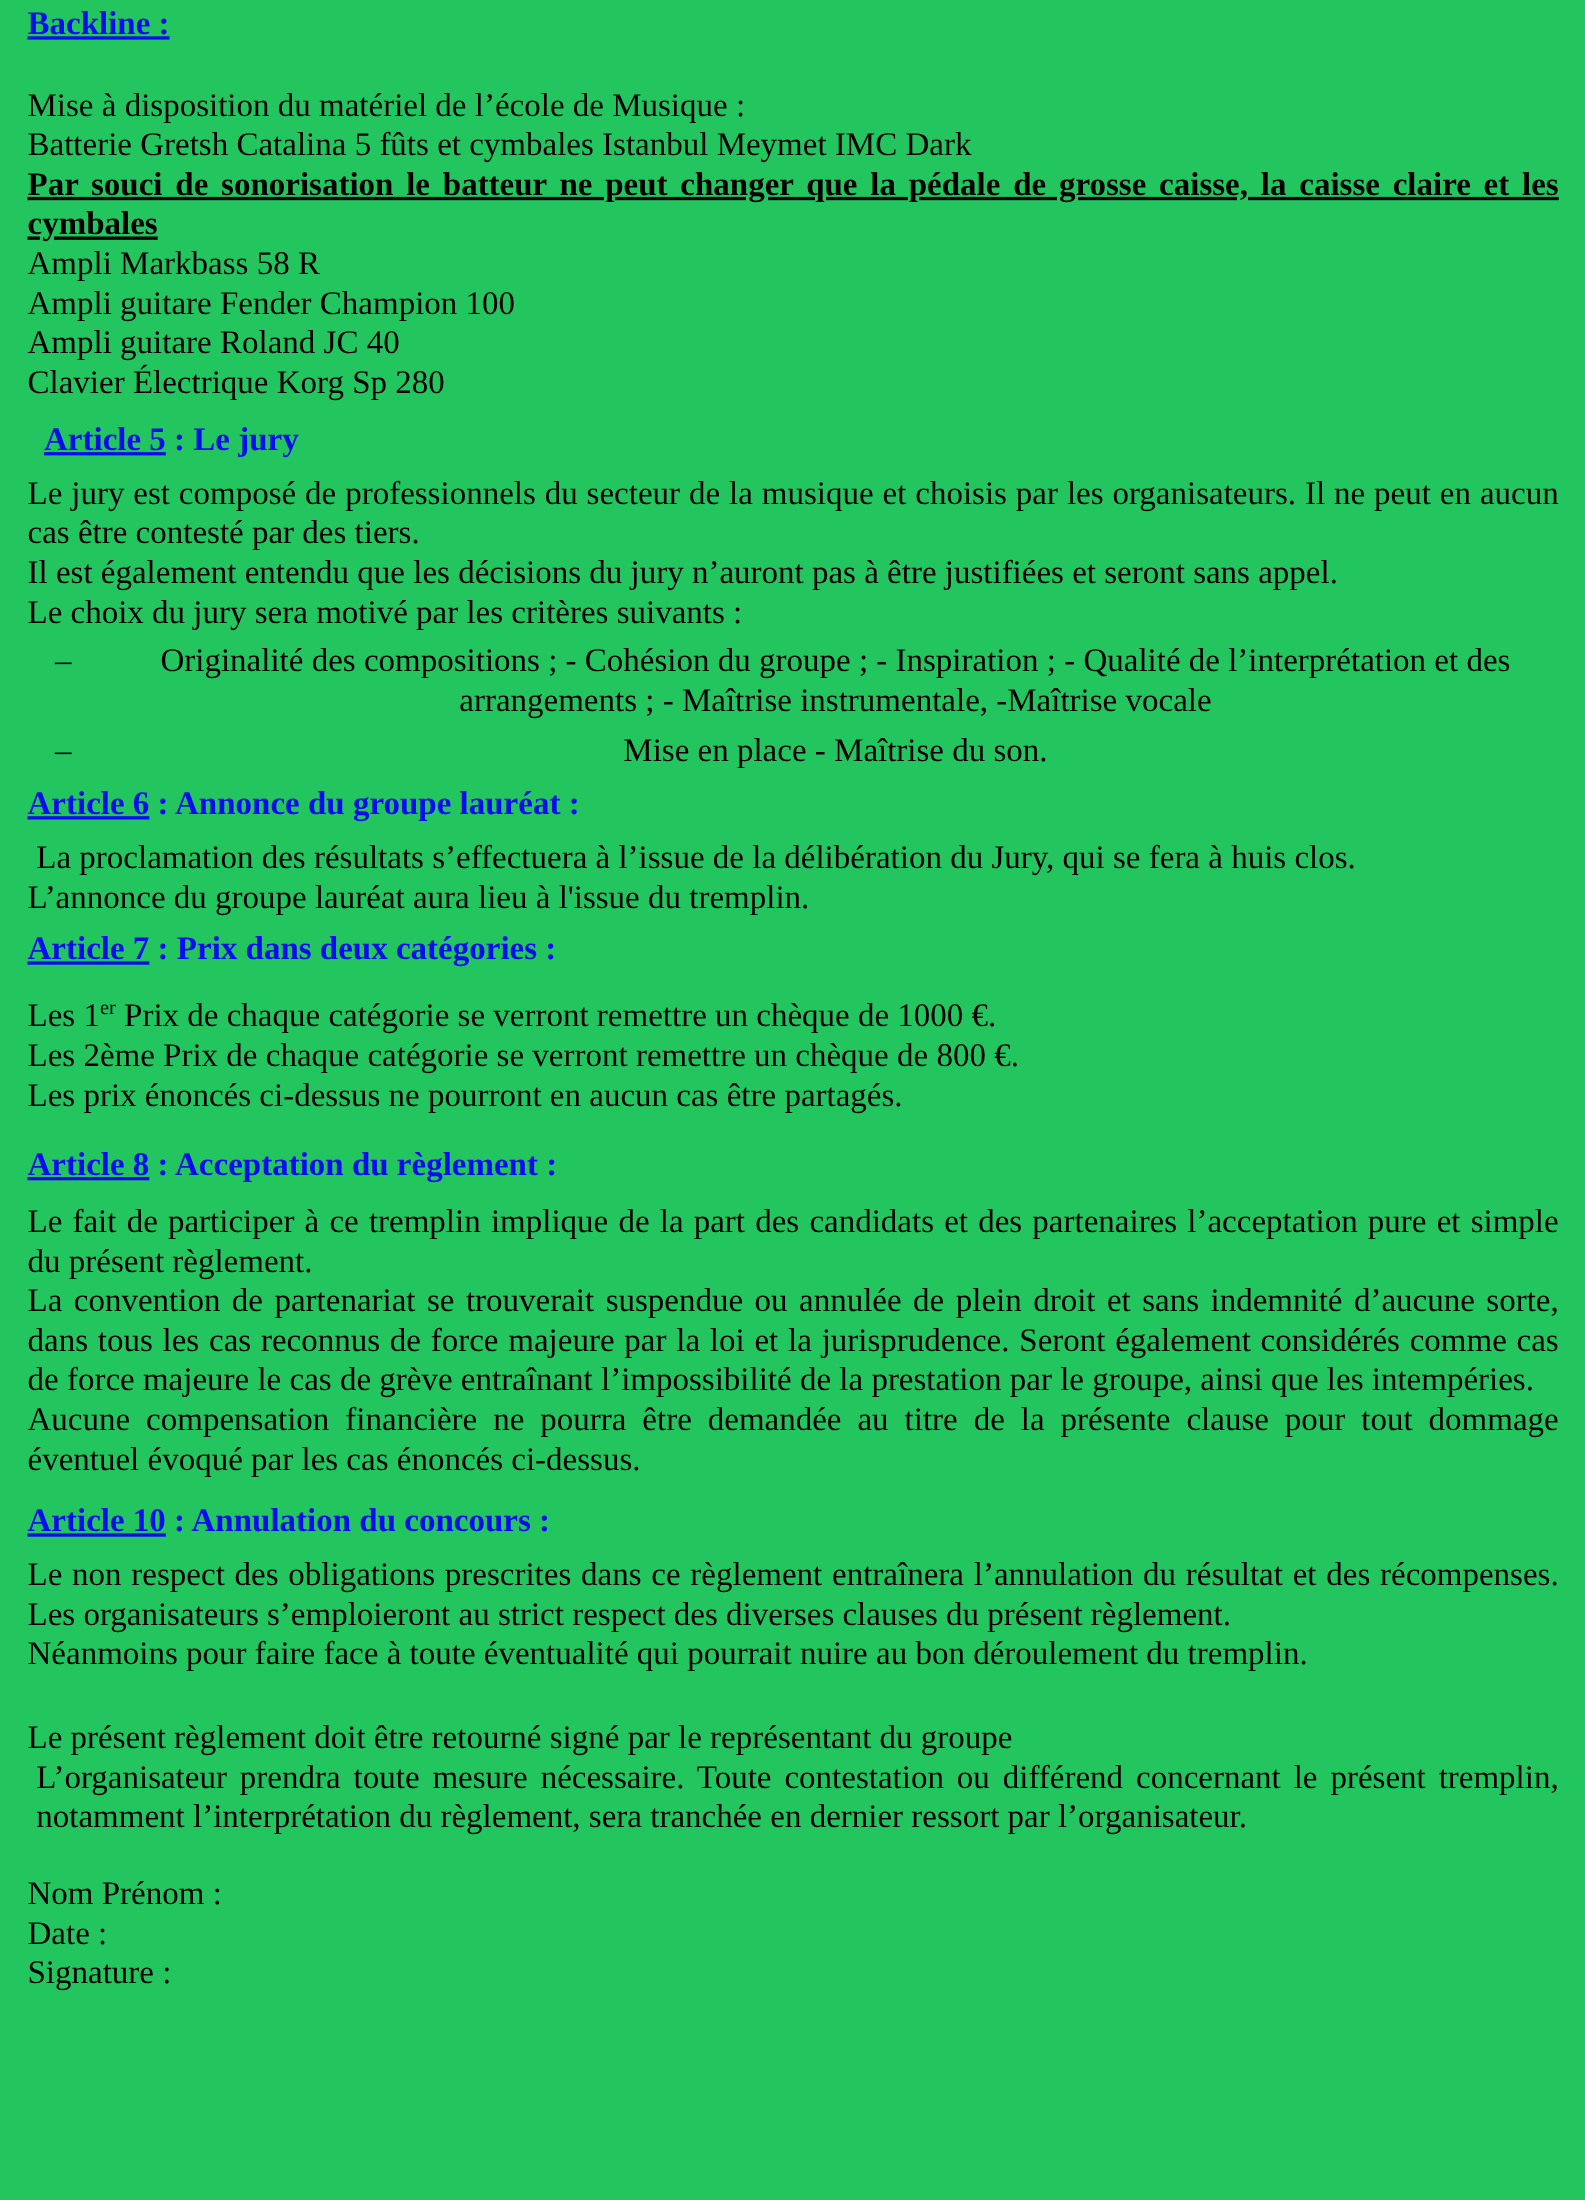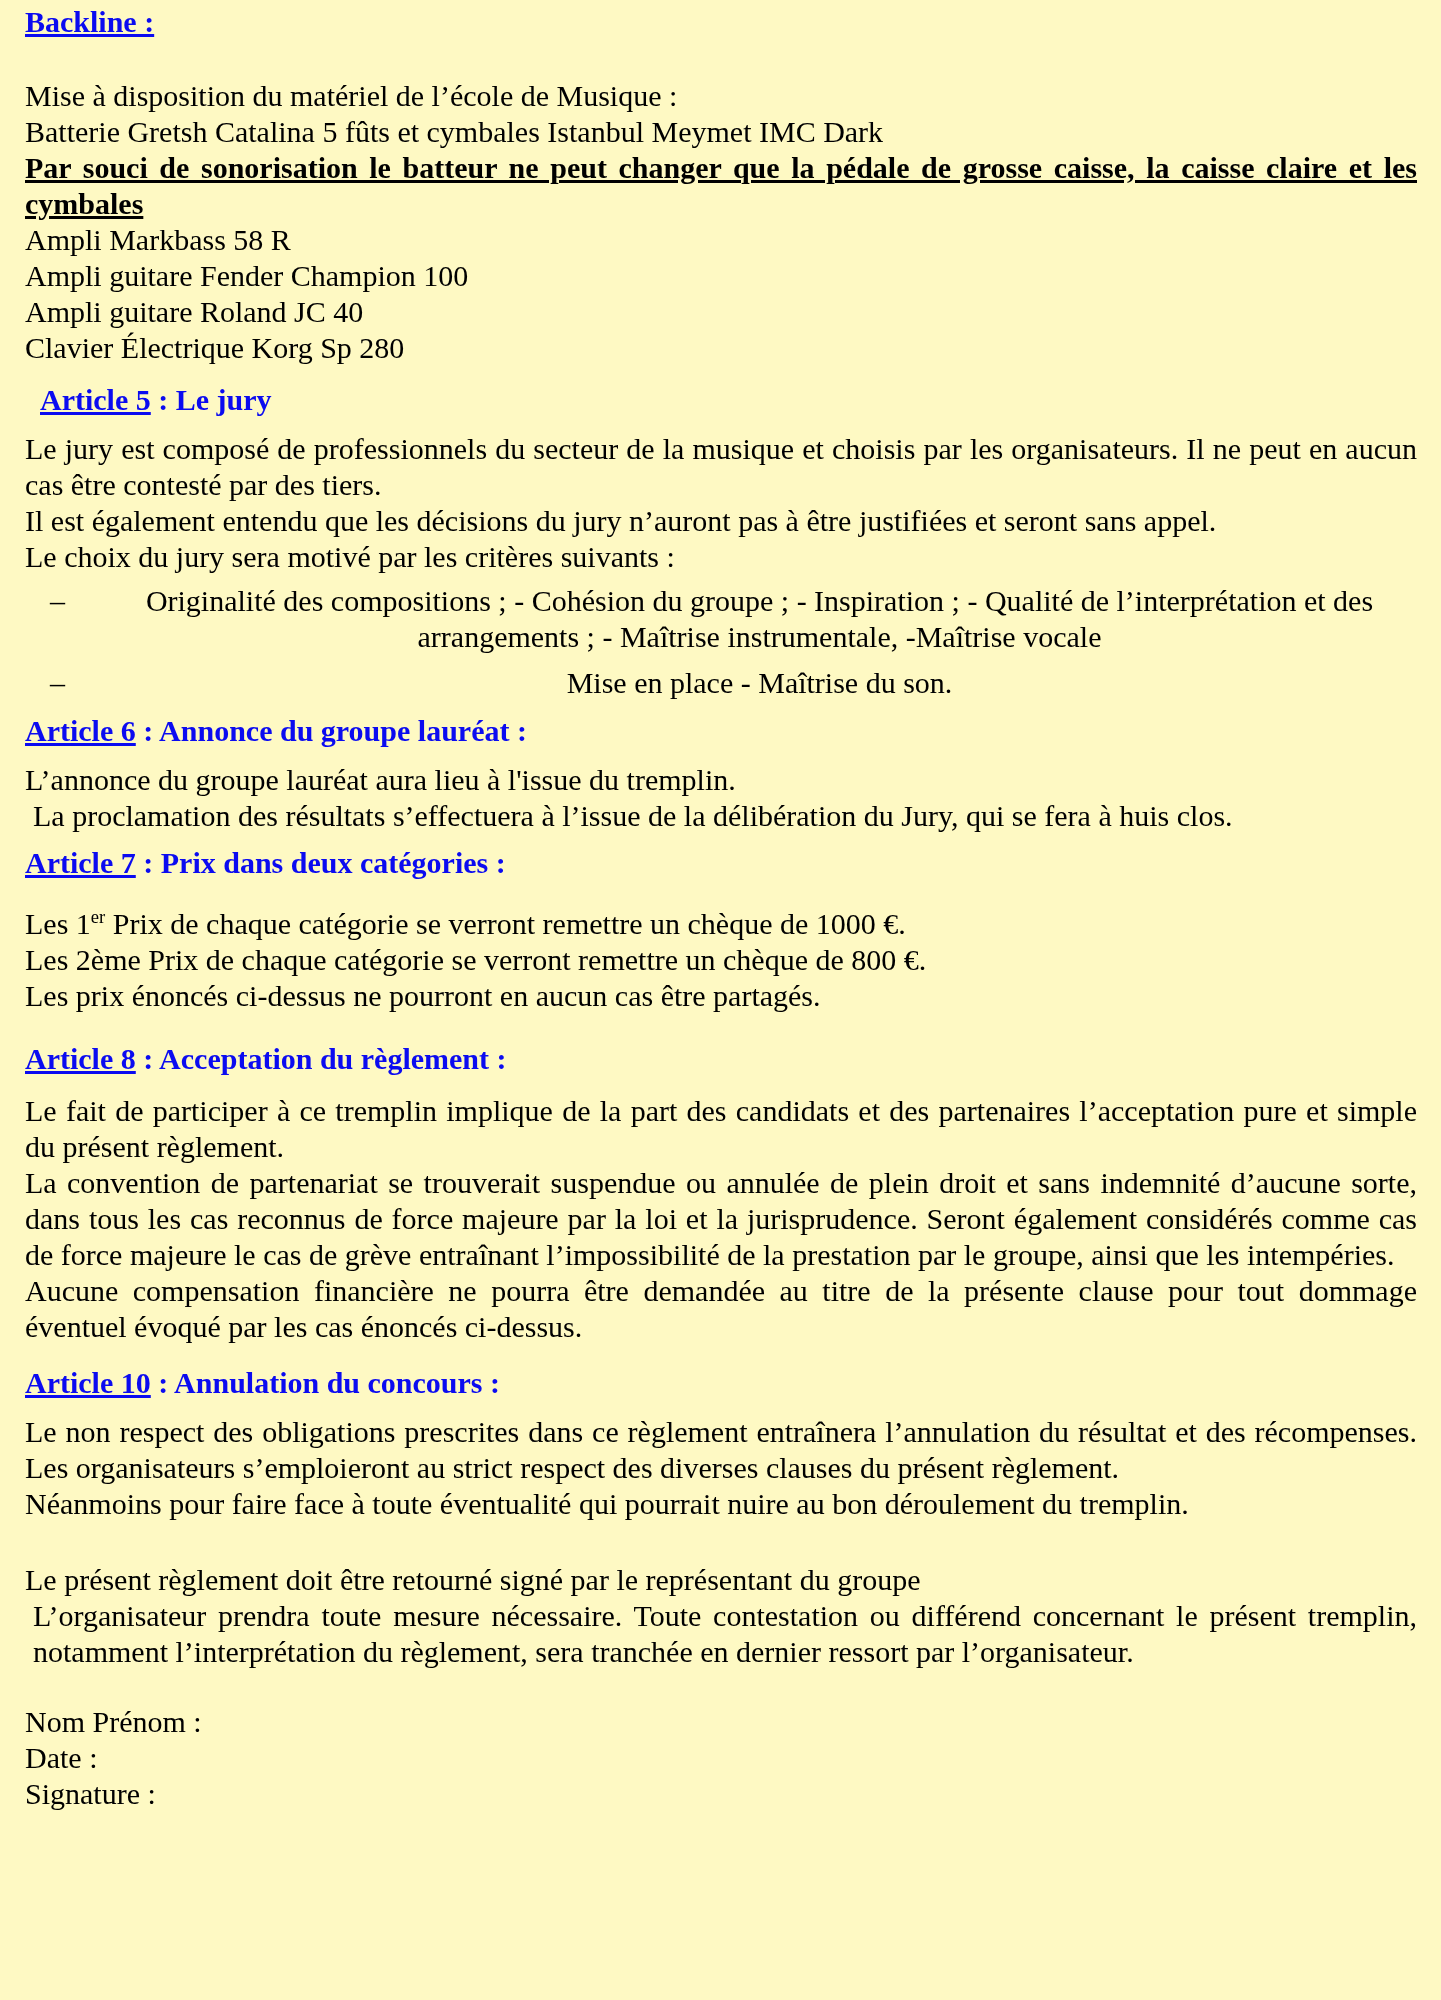--- a/index.html
+++ b/index.html
@@ -2,21 +2,21 @@
 <html><head>
 <meta charset="utf-8">
 <style>
   html, body { margin: 0; padding: 0; background: #ffffff; }
   .page {
     width: 1441px;
     height: 2000px;
     box-sizing: border-box;
     padding: 4px 24px 0 25px;
     overflow: hidden;
-    background: #fef9c3;
+    background: #22c55e;
     font-family: "Liberation Serif", "DejaVu Serif", serif;
     font-size: 30px;
     line-height: 36px;
     color: #000000;
   }
   .line, .para, .heading { margin: 0; }
   .just { text-align: justify; }
   .heading { font-weight: bold; }
   .u { text-decoration: underline; text-decoration-thickness: 2.5px; }
   .warning {
@@ -67,22 +67,22 @@
   <div class="bullet bullet-1">
     <span class="marker">–</span>
     <span class="btext just">Originalité des compositions ; - Cohésion du groupe ; - Inspiration ; - Qualité de l’interprétation et des arrangements ; - Maîtrise instrumentale, -Maîtrise vocale</span>
   </div>
   <div class="bullet bullet-2">
     <span class="marker">–</span>
     <span class="btext">Mise en place - Maîtrise du son.</span>
   </div>
 
   <div class="heading h-a6" style="color: rgb(11, 11, 240);"><span class="u">Article 6</span><span> : Annonce du groupe lauréat :</span></div>
+  <div class="para lead">La proclamation des résultats s’effectuera à l’issue de la délibération du Jury, qui se fera à huis clos.</div>
   <div class="para">L’annonce du groupe lauréat aura lieu à l'issue du tremplin.</div>
-  <div class="para lead">La proclamation des résultats s’effectuera à l’issue de la délibération du Jury, qui se fera à huis clos.</div>
 
   <div class="heading h-a7" style="color: rgb(11, 11, 240);"><span class="u">Article 7</span><span> : Prix dans deux catégories :</span></div>
   <div class="para"><span>Les 1</span><sup>er</sup><span> Prix de chaque catégorie se verront remettre un chèque de 1000 €.</span></div>
   <div class="para">Les 2ème Prix de chaque catégorie se verront remettre un chèque de 800 €.</div>
   <div class="para">Les prix énoncés ci-dessus ne pourront en aucun cas être partagés.</div>
 
   <div class="heading h-a8" style="color: rgb(11, 11, 240);"><span class="u">Article 8</span><span> : Acceptation du règlement :</span></div>
   <div class="para just">Le fait de participer à ce tremplin implique de la part des candidats et des partenaires l’acceptation pure et simple du présent règlement.</div>
 
   <div class="para just">La convention de partenariat se trouverait suspendue ou annulée de plein droit et sans indemnité d’aucune sorte, dans tous les cas reconnus de force majeure par la loi et la jurisprudence. Seront également considérés comme cas de force majeure le cas de grève entraînant l’impossibilité de la prestation par le groupe, ainsi que les intempéries.</div>

